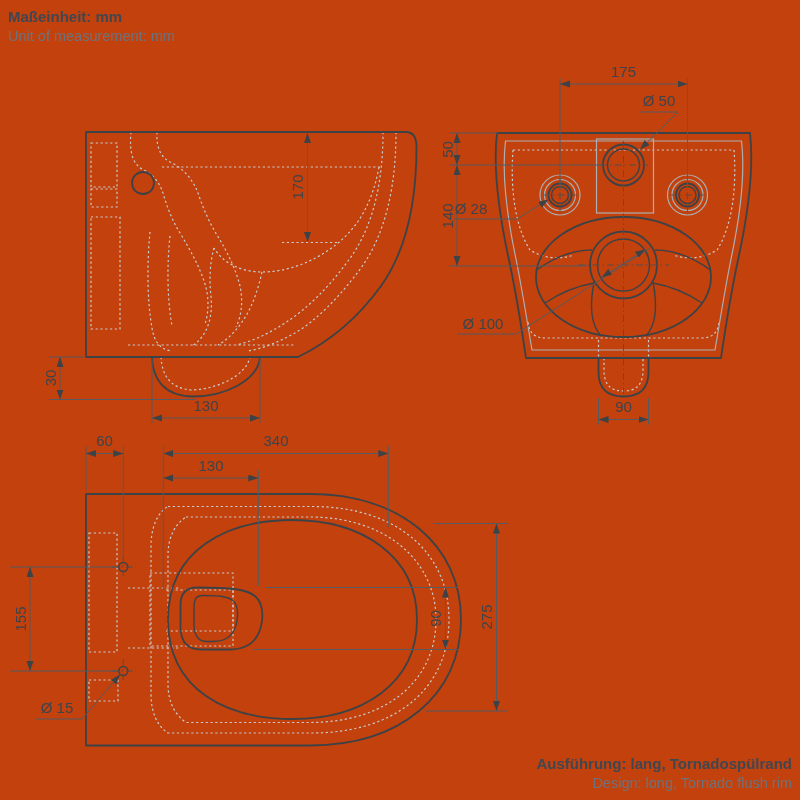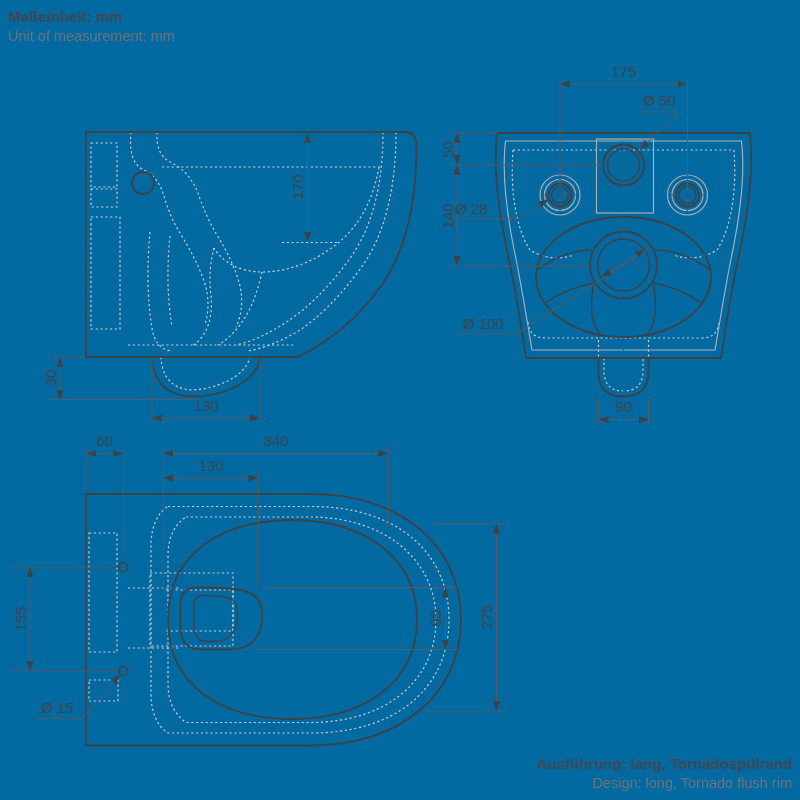--- a/index.html
+++ b/index.html
@@ -1,16 +1,16 @@
 <!DOCTYPE html>
 <html><head>
 <meta charset="utf-8">
 <style>
   html,body{margin:0;padding:0;background:#ffffff;}
-  #stage{position:relative;width:800px;height:800px;background:#0369a1;overflow:hidden;
+  #stage{position:relative;width:800px;height:800px;background:#c2410c;overflow:hidden;
          font-family:"Liberation Sans", sans-serif;}
   svg{position:absolute;left:0;top:0;}
   text{font-family:"Liberation Sans", sans-serif;fill:#3e444b;font-size:15px;}
   .b{font-weight:bold;fill:#414751;}
   .sub{fill:#6d737c;font-size:14.5px;}
   .dk{stroke:#3d4247;fill:none;stroke-width:1.8;stroke-linecap:round;stroke-linejoin:round;}
   .dk2{stroke:#3d4247;fill:none;stroke-width:1.4;}
   .gy{stroke:#abafb3;fill:none;stroke-width:1.2;}
   .lt{stroke:#c9cccf;fill:none;stroke-width:1.2;stroke-dasharray:2.2 2.6;}
   .cl{stroke:#4b5157;fill:none;stroke-width:0.9;stroke-dasharray:7 3 1.5 3;}

